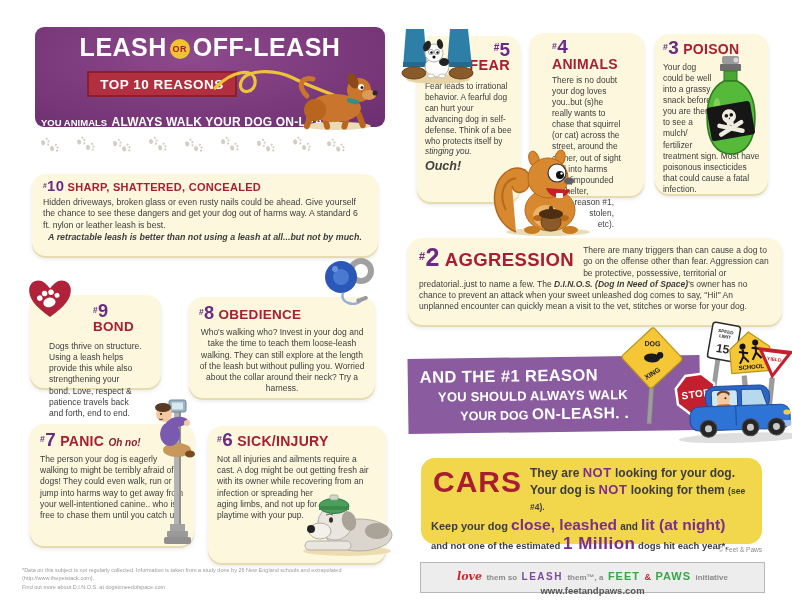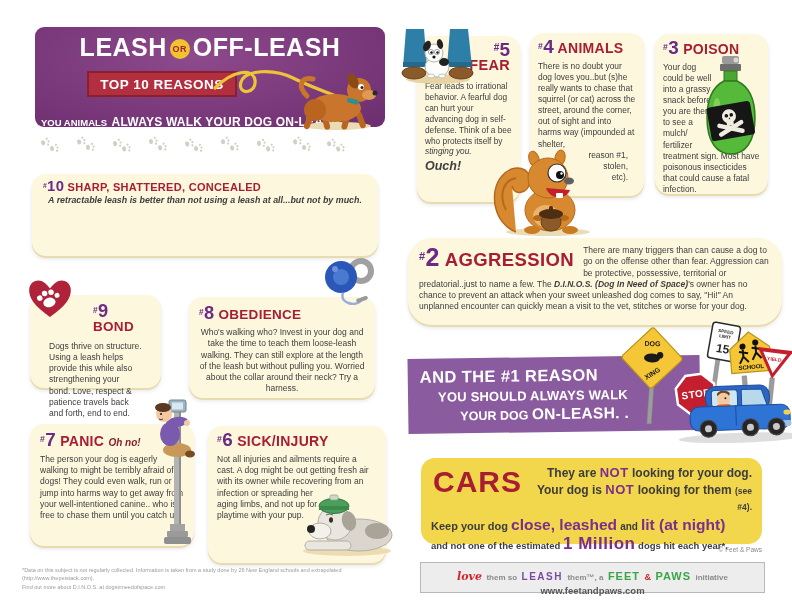--- a/index.html
+++ b/index.html
@@ -66,52 +66,52 @@
   
   .scared-ic{left:404px;top:29px;width:68px;height:56px;z-index:2;}
   .card5{left:417px;top:36px;width:103px;height:166px;padding:5px 8px;}
   .c5head{text-align:right;padding-right:2px;line-height:.95;}
   .c5head .num{font-size:19px;font-weight:800;color:#6b2a84;}
   .c5head .hash{font-size:10px;color:#6b2a84;vertical-align:.5em;font-weight:800;}
   .ftitle{display:block;font-size:14.5px;color:#a81d32;font-weight:800;letter-spacing:.3px;}
   .card5 .bt{margin-top:8px;font-size:8.3px;}
   .ouch{font-style:italic;font-weight:800;font-size:12.5px;color:#404040;margin-top:2px;}
 
-  .card4{left:530px;top:33px;width:114px;height:163px;padding:5px 8px;}
+  .card4{left:530px;top:33px;width:114px;height:163px;padding:5px 22px;}
   .card4 .rhead{font-size:14px;}
   .card4 .bt{margin-top:4px;font-size:8.4px;}
   .tailr{text-align:right;padding-right:8px;}
 
   .card3{left:655px;top:34px;width:113px;height:160px;padding:5px 8px;}
   .card3 .rhead{font-size:14px;}
   .card3 .bt{margin-top:4px;font-size:8.4px;}
   .c3sp{float:right;width:44px;height:86px;margin-top:2px;}
   .bottle-ic{left:704px;top:56px;width:56px;height:112px;z-index:2;}
 
   .squirrel-ic{left:490px;top:150px;width:104px;height:86px;z-index:2;}
 
-  .card2{left:408px;top:238px;width:374px;height:87px;padding:6px 11px;border-radius:24px;}
+  .card2{left:408px;top:238px;width:374px;height:87px;padding:6px 11px;}
   .r2h{float:left;margin:1px 9px 2px 0;font-size:18.5px;color:#a81d32;font-weight:800;letter-spacing:.4px;line-height:1;}
   .r2h .num{font-size:25px;color:#6b2a84;}
   .r2h .hash{font-size:11px;color:#6b2a84;vertical-align:.55em;font-weight:800;}
   .card2 .bt{font-size:8.5px;line-height:1.33;margin-top:1px;}
 
   .banner1{position:absolute;left:408px;top:357px;width:292px;height:75px;background:#8a5b9f;
            color:#fff;padding:9px 12px;box-sizing:border-box;transform:rotate(-.8deg);z-index:2;}
   .b1l1{font-size:16.5px;font-weight:800;letter-spacing:.4px;}
   .b1l2{font-size:13px;font-weight:700;margin:3px 0 0 18px;letter-spacing:.2px;}
   .b1l3{font-size:12.5px;font-weight:700;margin:2px 0 0 40px;}
   .onleash{font-size:15.5px;font-weight:800;letter-spacing:.3px;}
   .signs-ic{left:610px;top:318px;width:182px;height:124px;z-index:3;}
 
   .cars{position:absolute;left:421px;top:458px;width:341px;height:86px;background:#f2d64b;
         border-radius:14px;padding:7px 10px;box-sizing:border-box;z-index:1;}
   .cars-row{display:flex;align-items:flex-start;}
   .cars-word{font-size:30px;font-weight:800;color:#a81d32;letter-spacing:1px;line-height:1;margin:2px 8px 0 2px;}
-  .cars-l12{font-size:12px;color:#3d3d3d;font-weight:700;line-height:1.3;text-align:right;}
+  .cars-l12{font-size:12px;color:#3d3d3d;font-weight:700;line-height:1.3;}
   .cnot{color:#7b2e8d;font-weight:800;font-size:13px;letter-spacing:.5px;}
   .csee{font-size:8.5px;}
   .cars-l3{font-size:11px;font-weight:700;color:#3d3d3d;margin-top:2px;white-space:nowrap;}
   .chl{color:#7b2e8d;font-weight:800;font-size:15.5px;}
   .cand{font-size:10px;font-weight:800;}
   .cars-l4{font-size:9.5px;font-weight:700;color:#3d3d3d;margin-top:0;white-space:nowrap;}
   .cmil{color:#7b2e8d;font-weight:800;font-size:17px;letter-spacing:.5px;}
   .copyright{position:absolute;left:620px;top:546px;width:142px;text-align:right;font-size:6.5px;color:#8a8a8a;}
 
   .footerbar{position:absolute;left:420px;top:562px;width:345px;height:31px;background:#ededed;
@@ -185,20 +185,21 @@
       <use href="#pw" transform="translate(233,11) rotate(74)"></use>
     <use href="#pw" transform="translate(260,4) rotate(72)"></use>
       <use href="#pw" transform="translate(269,10) rotate(80)"></use>
     <use href="#pw" transform="translate(294,6) rotate(76)"></use>
       <use href="#pw" transform="translate(303,11) rotate(70)"></use>
   </svg>
 
   <div class="card card10">
     <div class="rhead"><span class="hash">#</span><span class="num">10</span>
       <span>SHARP, SHATTERED, CONCEALED</span></div>
+    <div class="bt">Hidden driveways, broken glass or even rusty nails could be ahead. Give yourself the chance to see these dangers and get your dog out of harms way.  A standard 6 ft. nylon or leather leash is best.</div>
     <div class="em10">A retractable leash is better than not using a leash at all...but not by much.</div>
   </div>
 
   <svg class="abs heart-ic" viewBox="0 0 66 58">
     <path d="M33,55 C12,41 3,28 4.5,16 C6,5.5 18,1.5 26,8.5 C30,12 33,16 33,16 C33,16 36,12 40,8.5 C48,1.5 60,5.5 61.5,16 C63,28 54,41 33,55 Z" fill="#b0213a"></path>
     <g fill="#fff" transform="rotate(-14 32 30)">
       <ellipse cx="31" cy="35" rx="8.5" ry="6.5"></ellipse>
       <circle cx="19.5" cy="26" r="3.8"></circle>
         <circle cx="27.5" cy="21.5" r="3.8"></circle>
       <circle cx="36.5" cy="22" r="3.8"></circle>

